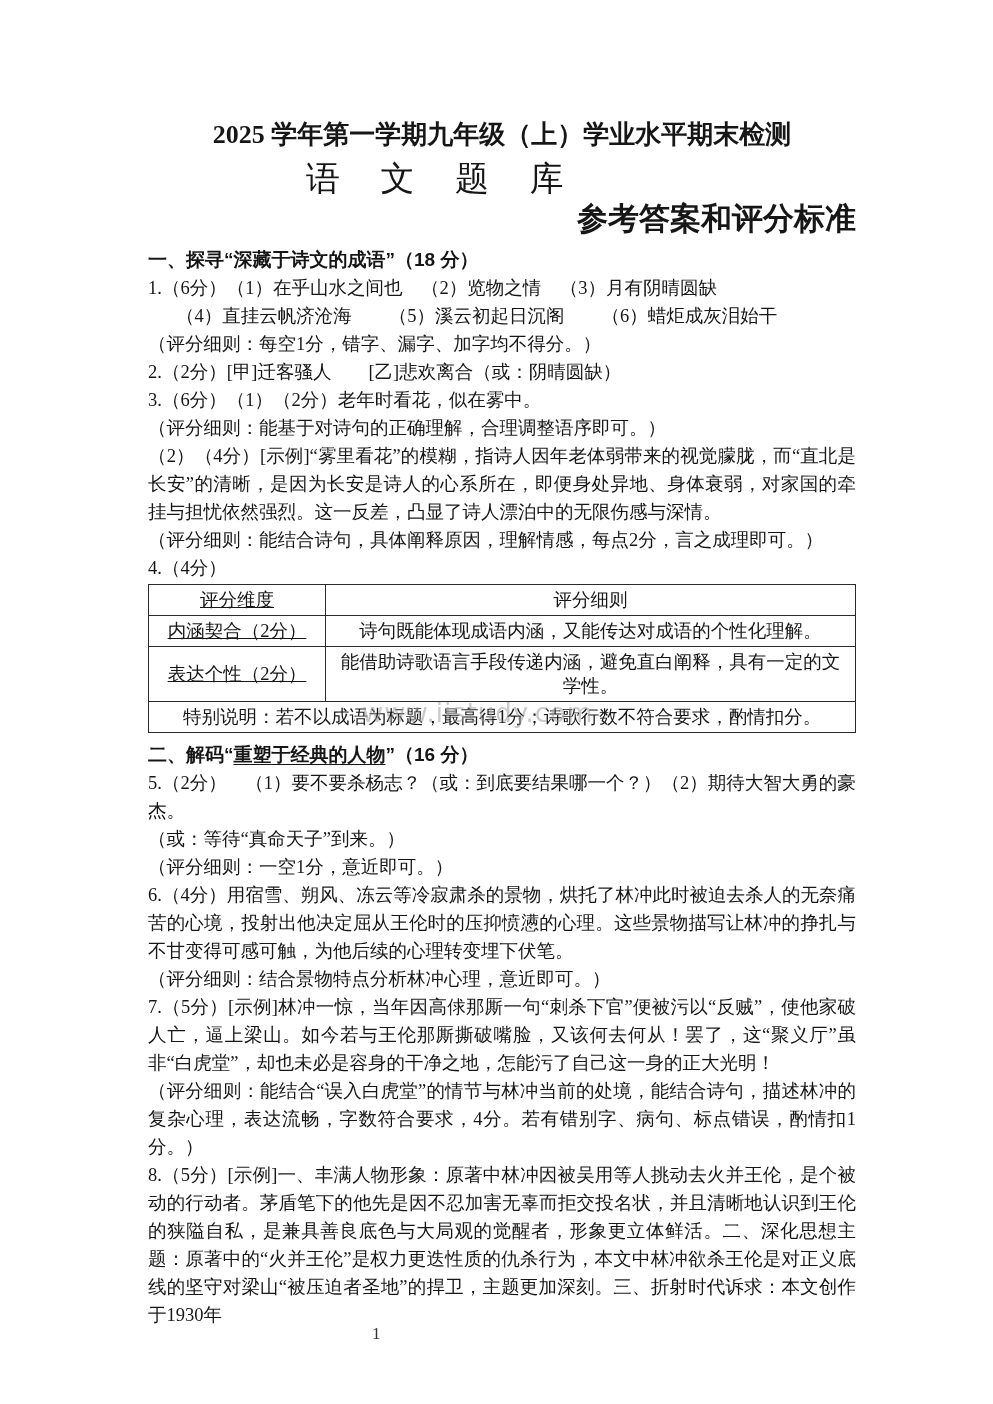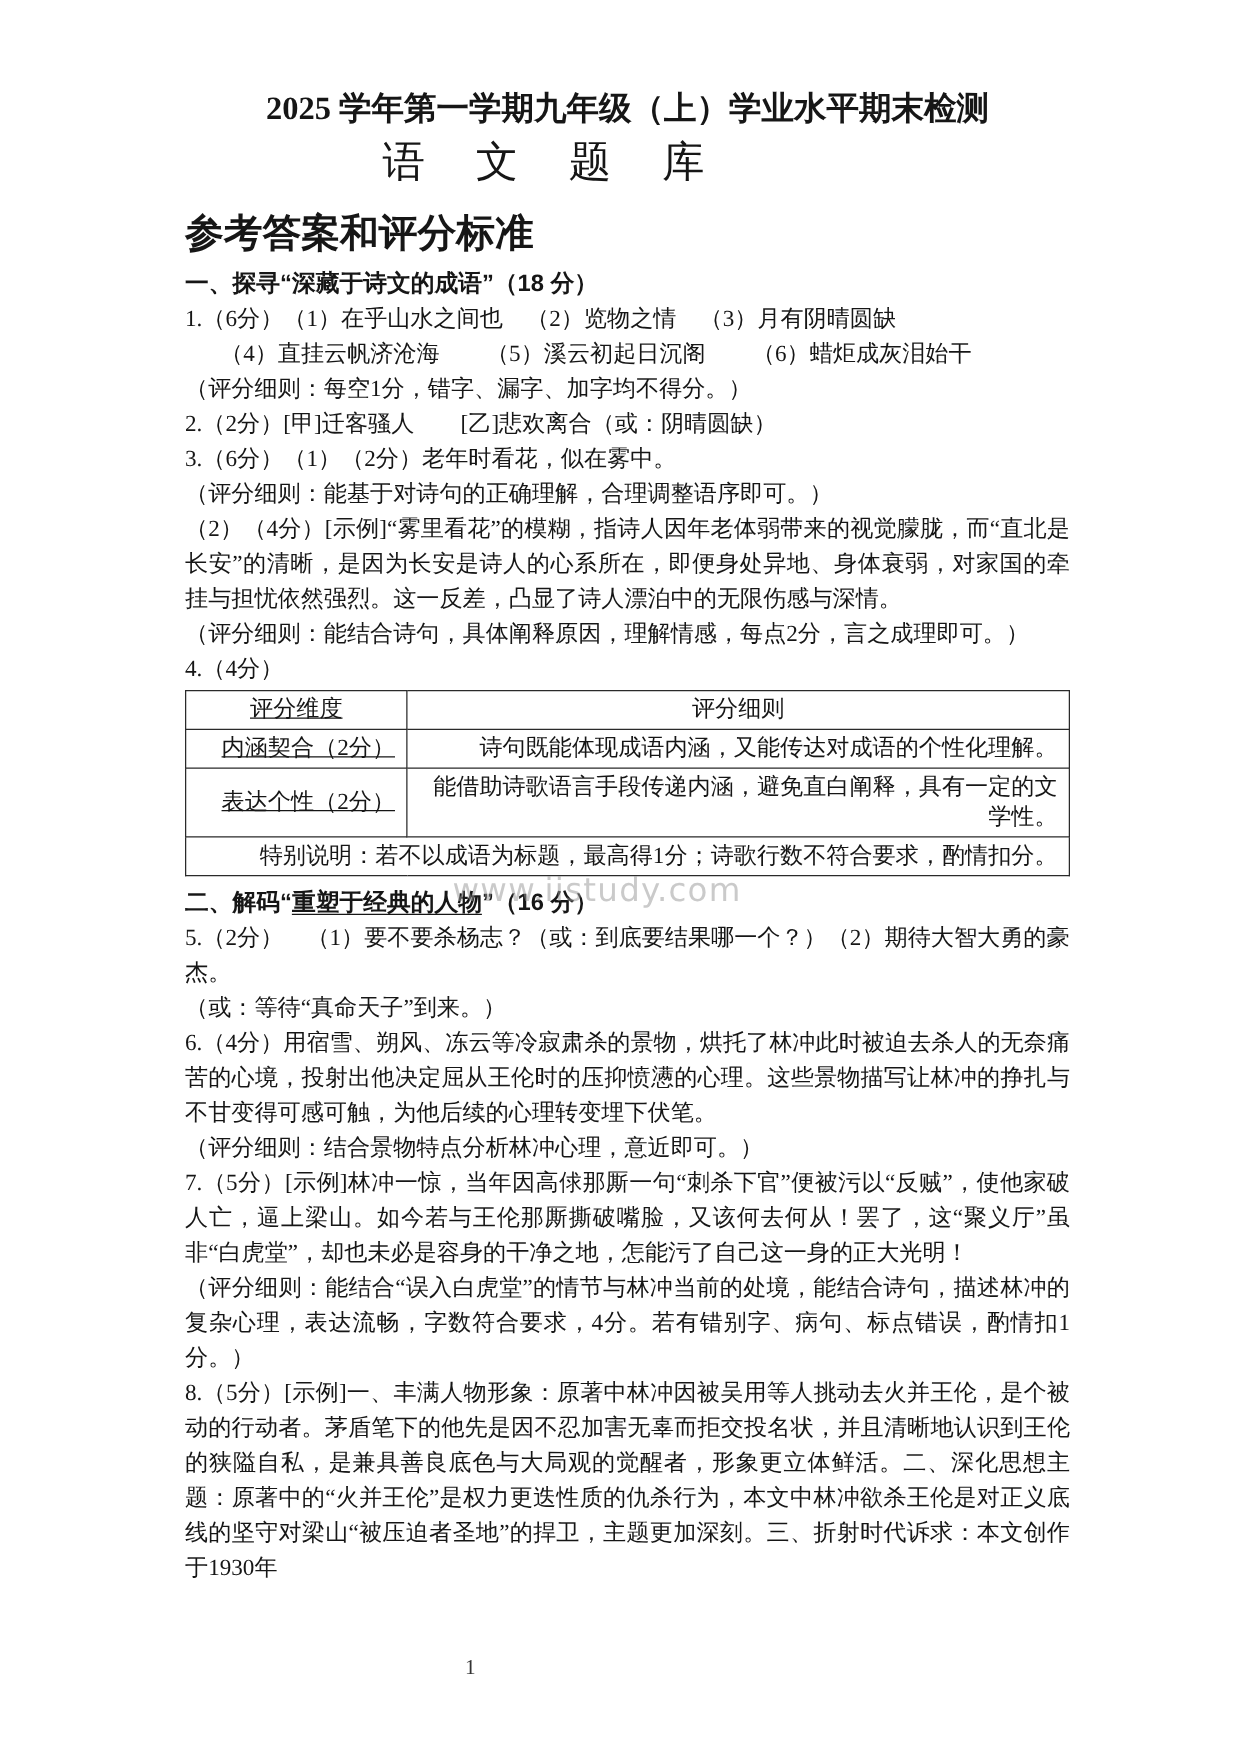--- a/index.html
+++ b/index.html
@@ -10,43 +10,43 @@
     background: #ffffff;
     color: #161616;
     font-family: "Liberation Serif", "DejaVu Serif", serif;
     overflow: hidden;
   }
   .content {
     position: absolute;
     left: 148px;
     top: 0;
     width: 708px;
-    padding-top: 72px;
+    padding-top: 120px;
   }
   .doc-title {
     font-size: 26px;
     font-weight: bold;
     text-align: center;
     line-height: 30px;
     font-family: "Liberation Serif", "DejaVu Serif", serif;
   }
   .doc-subject {
     font-size: 34px;
     letter-spacing: 16px;
     line-height: 42px;
     margin-top: 8px;
     margin-left: 158px;
     font-family: "Liberation Serif", "DejaVu Serif", serif;
   }
   .doc-subtitle {
     font-size: 31px;
     font-weight: 600;
-    text-align: left;
+    text-align: right;
     line-height: 38px;
-    margin-top: 16px;
+    margin-top: 0;
     font-family: "Liberation Sans", "DejaVu Sans", sans-serif;
   }
   .sec-heading {
     font-size: 19px;
     font-weight: bold;
     line-height: 28px;
     margin-top: 8px;
     font-family: "Liberation Sans", "DejaVu Sans", sans-serif;
   }
   .line, .para {
@@ -60,21 +60,21 @@
     width: 100%;
     border-collapse: collapse;
     margin: 2px 0 4px 0;
   }
   table.rubric-table th, table.rubric-table td {
     border: 1.6px solid #2a2a2a;
     font-size: 18.5px;
     line-height: 24px;
     padding: 3px 9px;
     font-weight: normal;
-    text-align: right;
+    text-align: center;
     font-family: "Liberation Serif", "DejaVu Serif", serif;
   }
   table.rubric-table th { text-align: center; }
   td.c1, th.c1 { width: 158px; text-align: center; text-decoration: underline; }
   .watermark {
     position: absolute;
     left: 362px;
     top: 698px;
     font-size: 26px;
     letter-spacing: 1px;
@@ -133,20 +133,21 @@
         <tr>
           <td colspan="2">特别说明：若不以成语为标题，最高得1分；诗歌行数不符合要求，酌情扣分。</td>
         </tr>
       </tbody>
     </table>
 
     <div class="sec-heading"><span>二、解码“</span><span class="u">重塑于经典的人物</span><span>”（16 分）</span></div>
 
     <div class="line">5.（2分）　（1）要不要杀杨志？（或：到底要结果哪一个？）（2）期待大智大勇的豪杰。</div>
     <div class="line">（或：等待“真命天子”到来。）</div>
+    <div class="line rubric">（评分细则：一空1分，意近即可。）</div>
 
     <div class="para">6.（4分）用宿雪、朔风、冻云等冷寂肃杀的景物，烘托了林冲此时被迫去杀人的无奈痛苦的心境，投射出他决定屈从王伦时的压抑愤懑的心理。这些景物描写让林冲的挣扎与不甘变得可感可触，为他后续的心理转变埋下伏笔。</div>
     <div class="line rubric">（评分细则：结合景物特点分析林冲心理，意近即可。）</div>
 
     <div class="para">7.（5分）[示例]林冲一惊，当年因高俅那厮一句“刺杀下官”便被污以“反贼”，使他家破人亡，逼上梁山。如今若与王伦那厮撕破嘴脸，又该何去何从！罢了，这“聚义厅”虽非“白虎堂”，却也未必是容身的干净之地，怎能污了自己这一身的正大光明！</div>
     <div class="para rubric">（评分细则：能结合“误入白虎堂”的情节与林冲当前的处境，能结合诗句，描述林冲的复杂心理，表达流畅，字数符合要求，4分。若有错别字、病句、标点错误，酌情扣1分。）</div>
 
     <div class="para">8.（5分）[示例]一、丰满人物形象：原著中林冲因被吴用等人挑动去火并王伦，是个被动的行动者。茅盾笔下的他先是因不忍加害无辜而拒交投名状，并且清晰地认识到王伦的狭隘自私，是兼具善良底色与大局观的觉醒者，形象更立体鲜活。二、深化思想主题：原著中的“火并王伦”是权力更迭性质的仇杀行为，本文中林冲欲杀王伦是对正义底线的坚守对梁山“被压迫者圣地”的捍卫，主题更加深刻。三、折射时代诉求：本文创作于1930年</div>
 
   </div>

